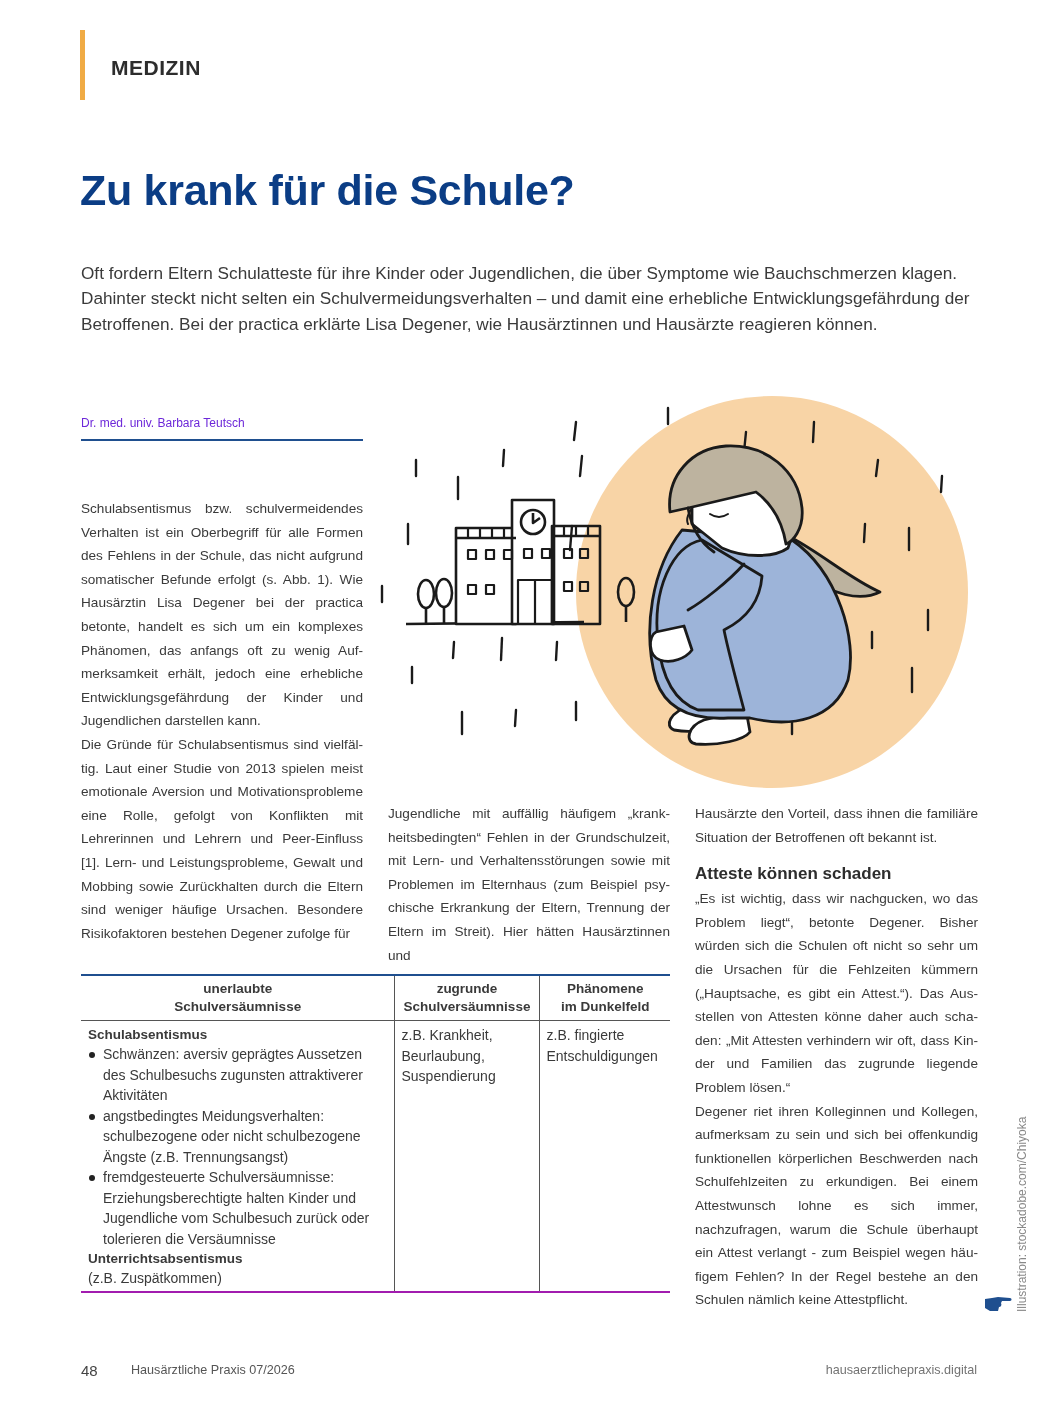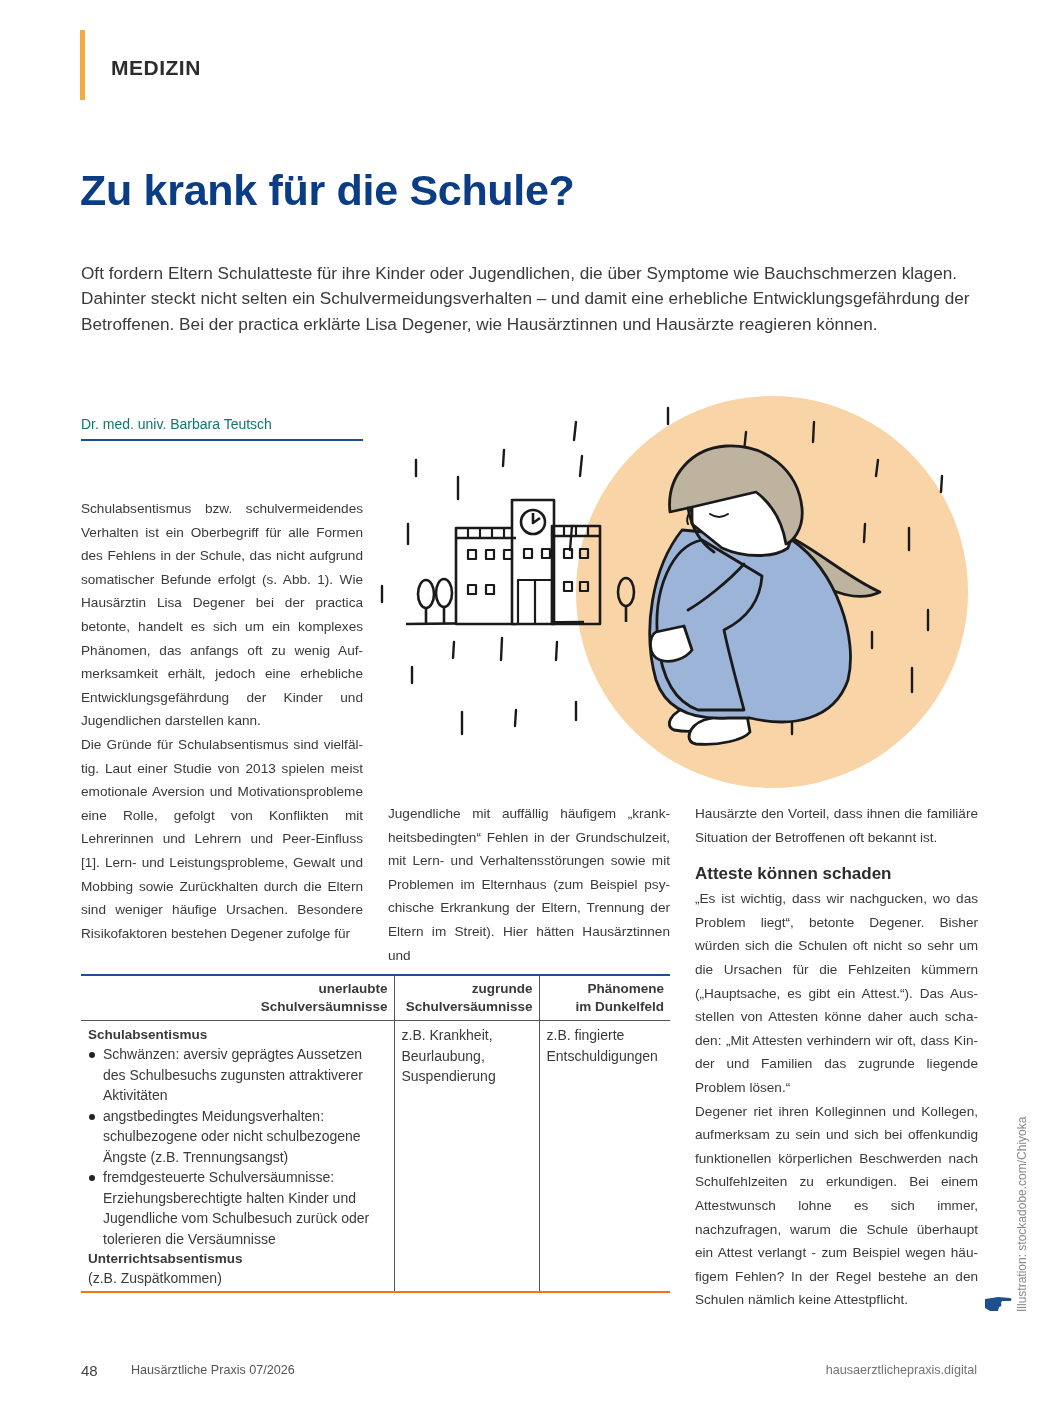--- a/index.html
+++ b/index.html
@@ -6,37 +6,37 @@
   html, body { width: 1058px; height: 1411px; background: #ffffff; overflow: hidden; }
   body { position: relative; font-family: "Liberation Sans", sans-serif; color: #3a3a3a; }
 
   .section-bar { position: absolute; left: 80px; top: 30px; width: 5px; height: 70px; background: #f0ab45; }
   .section-label { position: absolute; left: 111px; top: 56px; font-size: 21px; font-weight: bold; letter-spacing: 0.5px; color: #2d2d2d; }
 
   .title { position: absolute; left: 80px; top: 166px; font-size: 43px; font-weight: bold; color: #0b3d85; letter-spacing: -0.3px; }
 
   .lead { position: absolute; left: 81px; top: 261px; width: 900px; font-size: 17.2px; line-height: 25.3px; color: #3a3a3a; }
 
-  .author { position: absolute; left: 81px; top: 416px; font-size: 14px; color: #0f766e; }
+  .author { position: absolute; left: 81px; top: 416px; font-size: 12px; color: #6d28d9; }
   .author-rule { position: absolute; left: 81px; top: 439px; width: 282px; height: 2px; background: #1f4f8f; }
 
   .col { position: absolute; font-size: 13.6px; line-height: 23.6px; color: #3a3a3a; text-align: justify; }
   .col p { margin: 0; }
   .col1 { left: 81px; top: 497px; width: 282px; }
   .col2 { left: 388px; top: 802px; width: 282px; }
   .col3 { left: 695px; top: 802px; width: 283px; }
   .col3 h3 { font-size: 17px; font-weight: bold; color: #2d2d2d; margin: 14px 0 2px 0; line-height: 22px; text-align: left; }
 
   .illustration { position: absolute; left: 352px; top: 380px; width: 630px; height: 415px; }
 
   .figure { position: absolute; left: 81px; top: 974px; width: 589px; }
   .fig-title { font-size: 17px; font-weight: bold; color: #2d2d2d; padding-left: 7px; height: 24px; line-height: 24px; }
   table.fig { width: 589px; border-collapse: collapse; font-size: 14px; color: #3a3a3a; }
-  table.fig th { text-align: right; vertical-align: top; font-weight: bold; font-size: 13.5px; line-height: 18px; padding: 4px 6px 4px 7px; border-top: 2px solid #1f4f8f; border-bottom: 1px solid #555; color: #3a3a3a; }
-  table.fig td { vertical-align: top; padding: 4px 6px 2px 7px; line-height: 20.5px; border-bottom: 2px solid #f97316; }
+  table.fig th { text-align: center; vertical-align: top; font-weight: bold; font-size: 13.5px; line-height: 18px; padding: 4px 6px 4px 7px; border-top: 2px solid #1f4f8f; border-bottom: 1px solid #555; color: #3a3a3a; }
+  table.fig td { vertical-align: top; padding: 4px 6px 2px 7px; line-height: 20.5px; border-bottom: 2px solid #a21caf; }
   table.fig th + th, table.fig td + td { border-left: 1px solid #555; }
   .c1 { width: 313px; }
   .c2 { width: 145px; }
   .c3 { width: 131px; }
   .sub-head { font-weight: bold; font-size: 13.5px; line-height: 19px; }
   ul.bullets { list-style: none; margin: 0; padding: 0; }
   ul.bullets li { position: relative; padding-left: 15px; }
   ul.bullets li::before { content: ""; position: absolute; left: 1px; top: 8px; width: 6px; height: 6px; border-radius: 50%; background: #222; }
 
   .credit { position: absolute; left: 1015px; top: 1312px; transform: rotate(-90deg); transform-origin: left top; font-size: 12px; color: #888; white-space: nowrap; }

